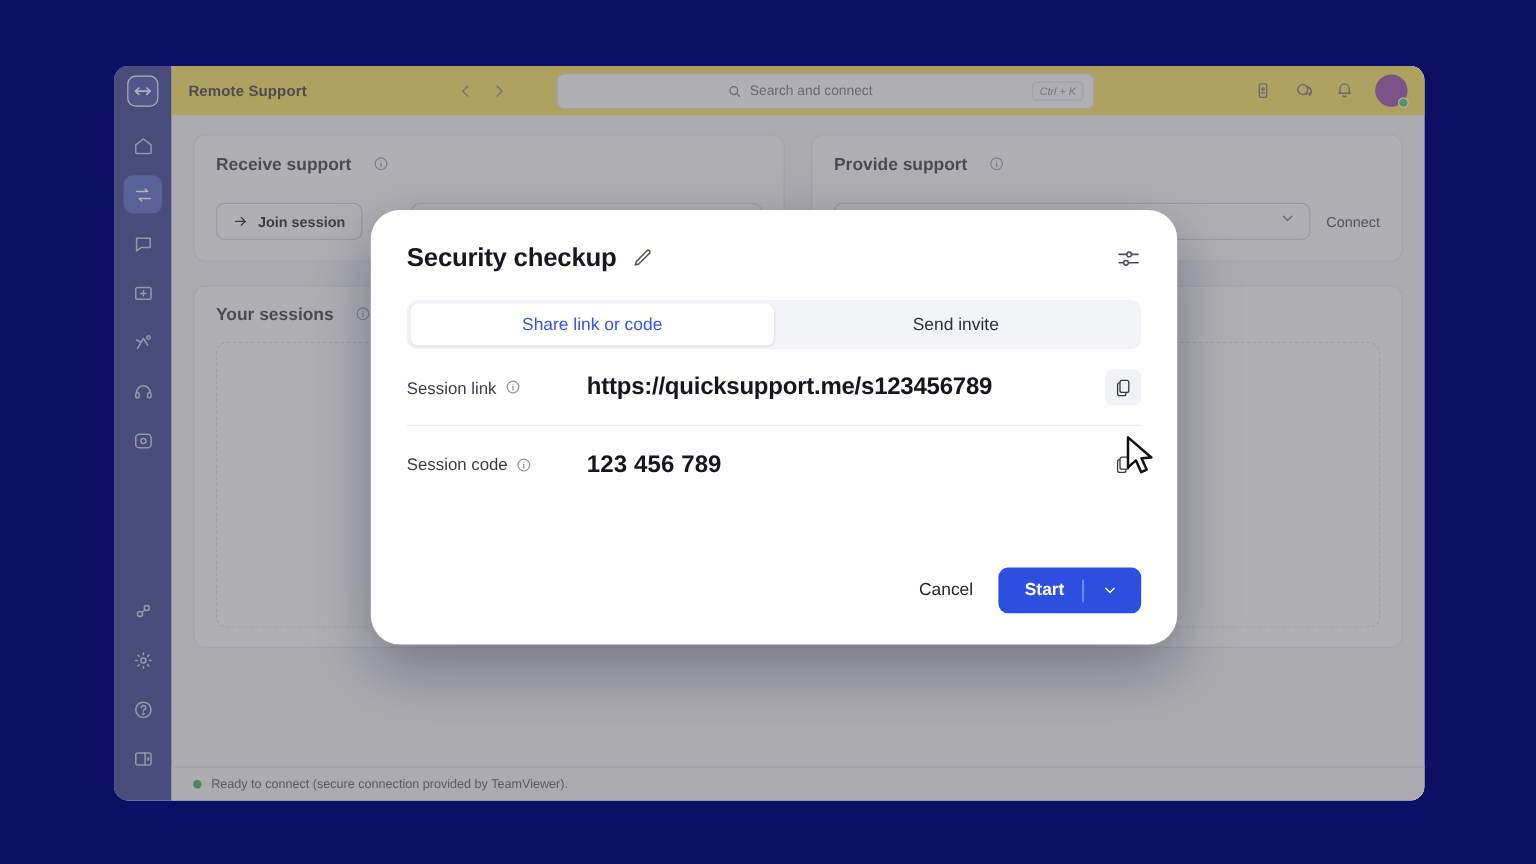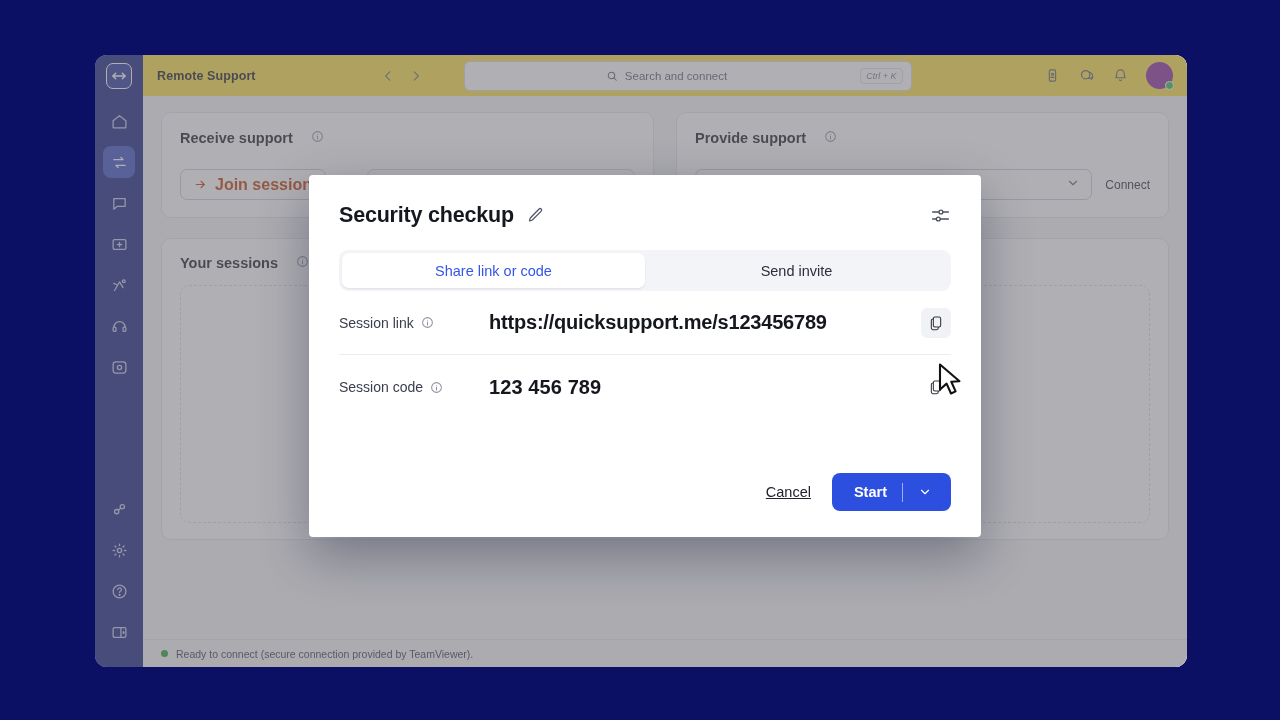--- a/index.html
+++ b/index.html
@@ -131,21 +131,21 @@
   .card-head { display: flex; gap: 18px; margin-bottom: 23px; }
   .card-title { font-size: 14.5px; font-weight: bold; color: #1b1d26; }
   .info-ico { color: #9094a3; width: 13px; height: 13px; display:flex; }
 
   .join-row { display: flex; align-items: center; gap: 14px; }
   .ghost-btn {
     height: 31px;
     border: 1px solid #c9ccd8; border-radius: 7px;
     display: inline-flex; align-items: center; gap: 8px;
     padding: 0 13px;
-    font-size: 16px; font-weight: bold; color: #c2410c;
+    font-size: 12px; font-weight: bold; color: #000000;
     background: #ffffff;
   }
   .or-text { font-size: 12px; color: #5d6070; }
   .code-input {
     flex: 1 1 auto; height: 31px;
     border: 1px solid #d7d9e2; border-radius: 7px;
     background: #fff;
   }
 
   .provide-row { display: flex; align-items: center; gap: 13px; }
@@ -188,21 +188,21 @@
   }
   .status-dot { width: 7px; height: 7px; border-radius: 50%; background: #2c9e35; }
   .status-text { font-size: 10.5px; color: #3b3e4c; }
 
   
   .modal {
     position: absolute;
     left: 309px; top: 175px;
     width: 672px; height: 362px;
     background: #ffffff;
-    border-radius: 4px;
+    border-radius: 24px;
     box-shadow: 0 18px 52px rgba(8,10,45,0.33);
     z-index: 60;
     padding: 28px 30px 0 30px;
     display: flex; flex-direction: column;
   }
   .modal-head { display: flex; align-items: center; }
   .modal-title { font-size: 21.5px; font-weight: bold; color: #16181f; letter-spacing: -0.2px; }
   .pencil { margin-left: 12px; color: #53566a; display:flex; }
   .sliders { margin-left: auto; color: #4c4f60; display:flex; }
 
@@ -247,21 +247,21 @@
     display: flex; align-items: center; justify-content: center;
     color: #33363f;
   }
   .copy-btn.hovered { background: #f1f2f6; }
 
   .modal-actions {
     margin-top: auto;
     padding-bottom: 26px;
     display: flex; align-items: center; justify-content: flex-end; gap: 21px;
   }
-  .cancel-btn { font-size: 14.5px; color: #21242f; background: none; border: none; font-family: inherit; text-decoration: underline; }
+  .cancel-btn { font-size: 14.5px; color: #21242f; background: none; border: none; font-family: inherit; }
   .start-btn {
     height: 38px;
     background: #2d4fe0;
     border-radius: 8px;
     display: flex; align-items: center;
     color: #ffffff;
     padding: 0 2px;
   }
   .start-label { font-size: 14.5px; font-weight: bold; padding: 0 15px 0 20px; }
   .start-div { width: 1px; height: 19px; background: rgba(255,255,255,0.55); }

